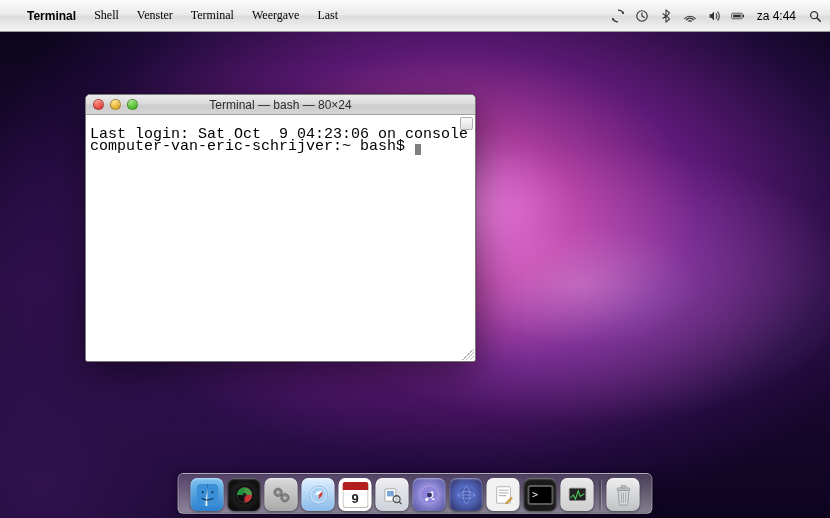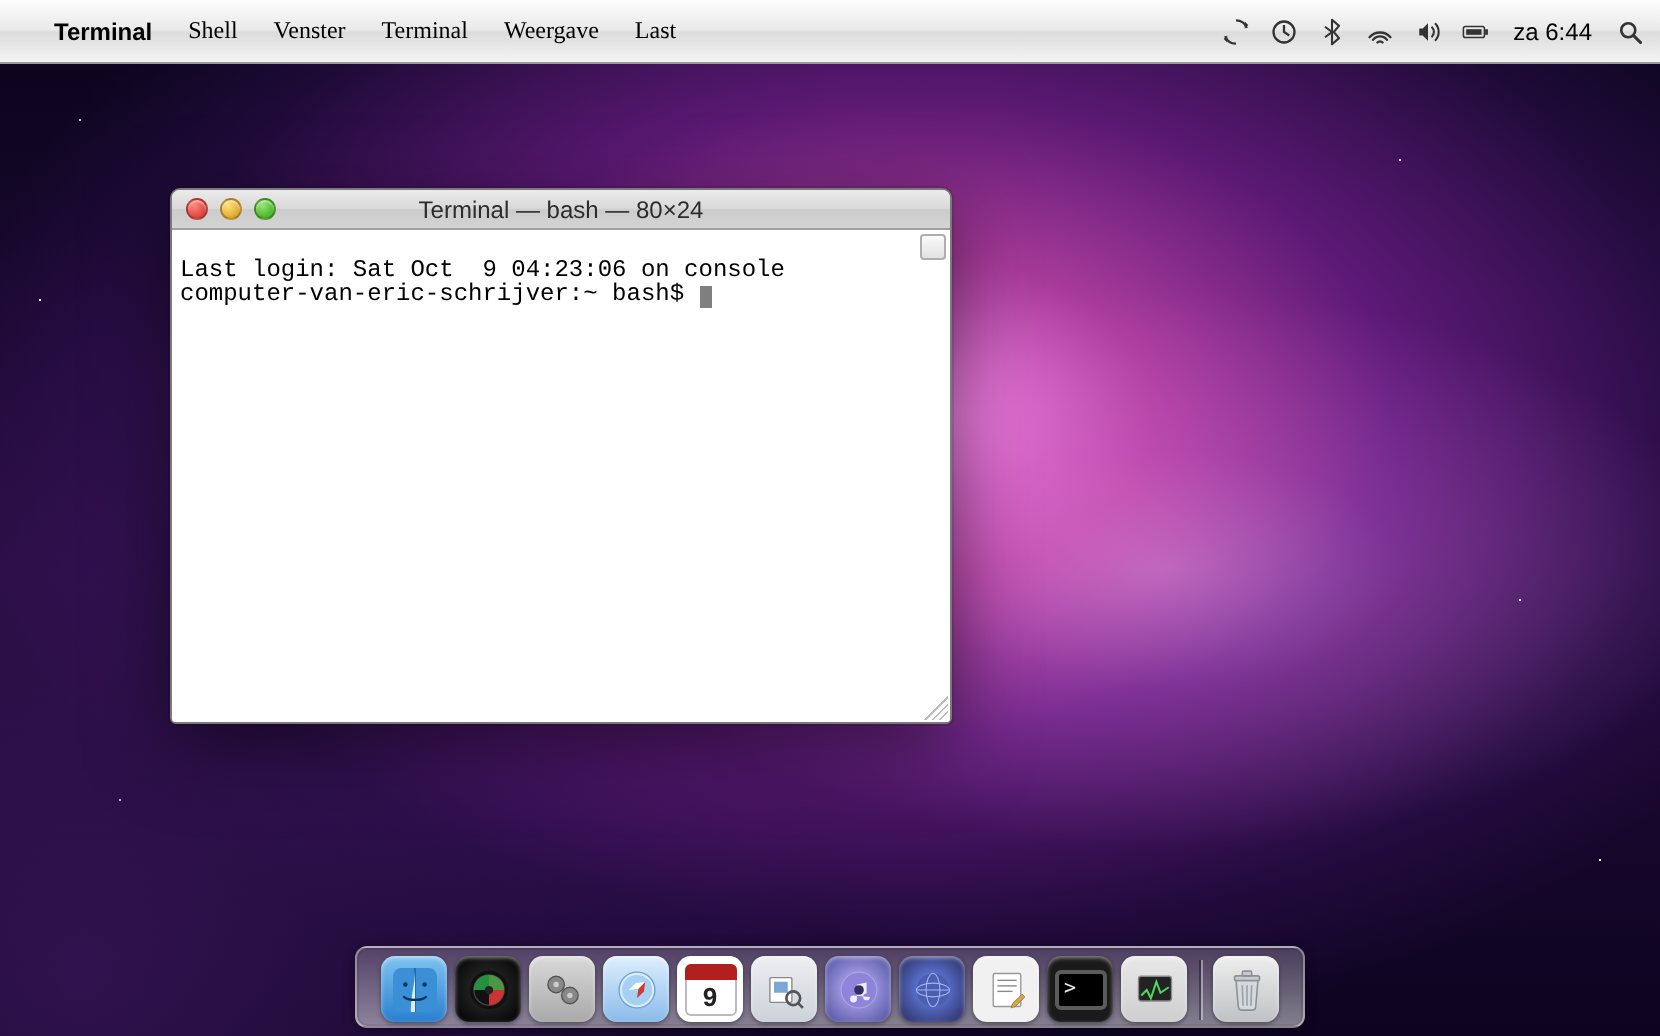--- a/index.html
+++ b/index.html
@@ -68,21 +68,21 @@
   }
   .traffic { position:absolute; left:7px; top:4px; display:flex; gap:6px; }
   .tl { width:11px; height:11px; border-radius:50%; border:1px solid rgba(0,0,0,0.25); box-shadow:inset 0 1px 1px rgba(255,255,255,0.5);}
   .tl.red { background:radial-gradient(circle at 35% 30%, #ff8a7e, #e0443e 70%); }
   .tl.yellow { background:radial-gradient(circle at 35% 30%, #ffe27a, #e0a92f 70%); }
   .tl.green { background:radial-gradient(circle at 35% 30%, #98e47b, #49b728 70%); }
   .title { margin:0 auto; color:#2c2c2c; }
   .term-body {
     flex:1; background:#fff; position:relative;
     font-family:"Monaco","Menlo","Courier New",monospace;
-    font-size:12px; line-height:12px; color:#000;
+    font-size:15px; line-height:12px; color:#000;
     padding:2px 4px;
     white-space:pre;
   }
   .term-line { display:block; }
   .cursor {
     display:inline-block; width:6px; height:11px;
     background:#7f7f7f; vertical-align:text-bottom; margin-left:1px;
   }
   .scrollbar-stub {
     position:absolute; right:2px; top:2px; width:13px; height:13px;
@@ -181,21 +181,21 @@
           <path d="M10 5a4 4 0 0 1 0 6M12 3a7 7 0 0 1 0 10" stroke="#333" stroke-width="1.2" fill="none"></path>
         </svg>
       </span>
     <span class="icon">
         <svg viewBox="0 0 20 12">
           <rect x="1" y="2" width="15" height="8" rx="1.5" fill="none" stroke="#333" stroke-width="1.1"></rect>
           <rect x="3" y="4" width="11" height="4" fill="#333"></rect>
           <rect x="16.5" y="4" width="2" height="4" fill="#333"></rect>
         </svg>
       </span>
-    <span class="clock">za 6:44</span>
+    <span class="clock">za 4:44</span>
     <span class="icon">
         <svg viewBox="0 0 16 16">
           <circle cx="7" cy="7" r="4" fill="none" stroke="#333" stroke-width="1.5"></circle>
           <line x1="10.2" y1="10.2" x2="14" y2="14" stroke="#333" stroke-width="1.8" stroke-linecap="round"></line>
         </svg>
       </span>
   </div>
 </div>
 
 <div class="window">

